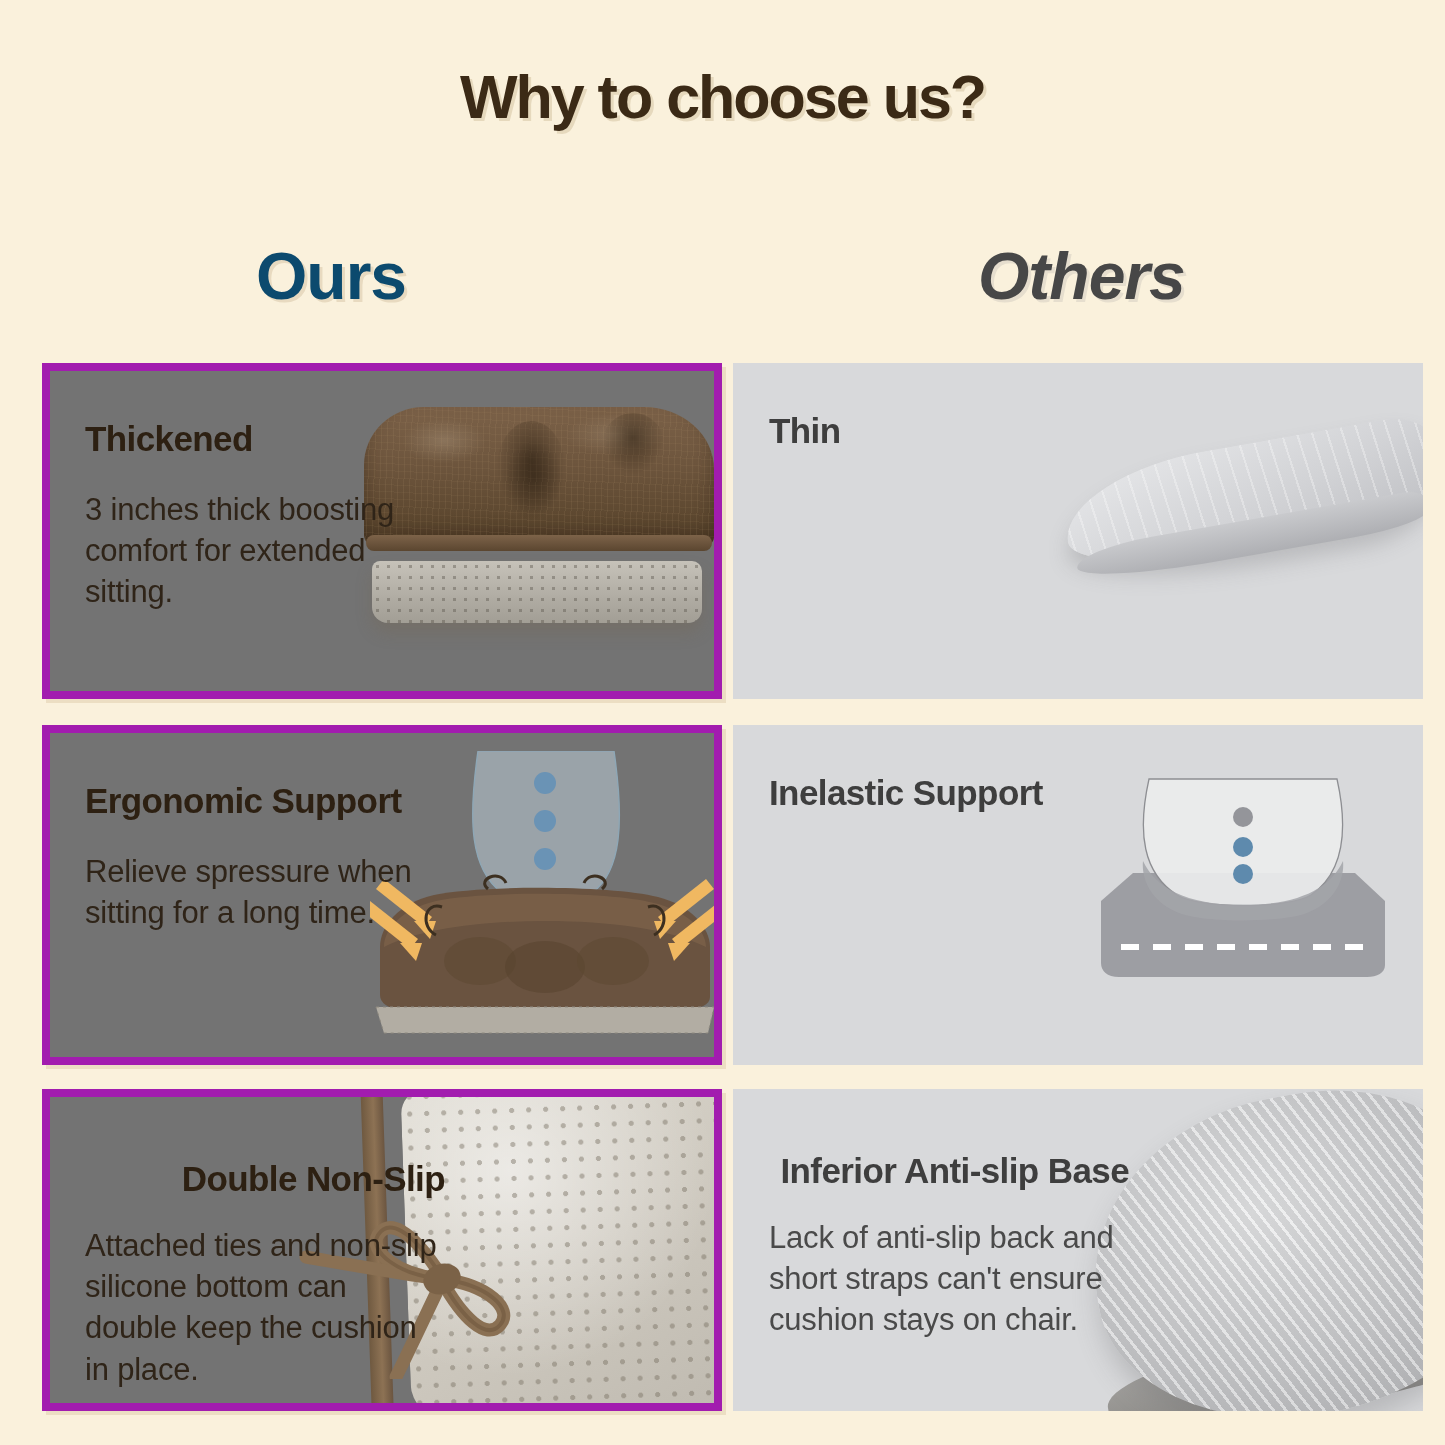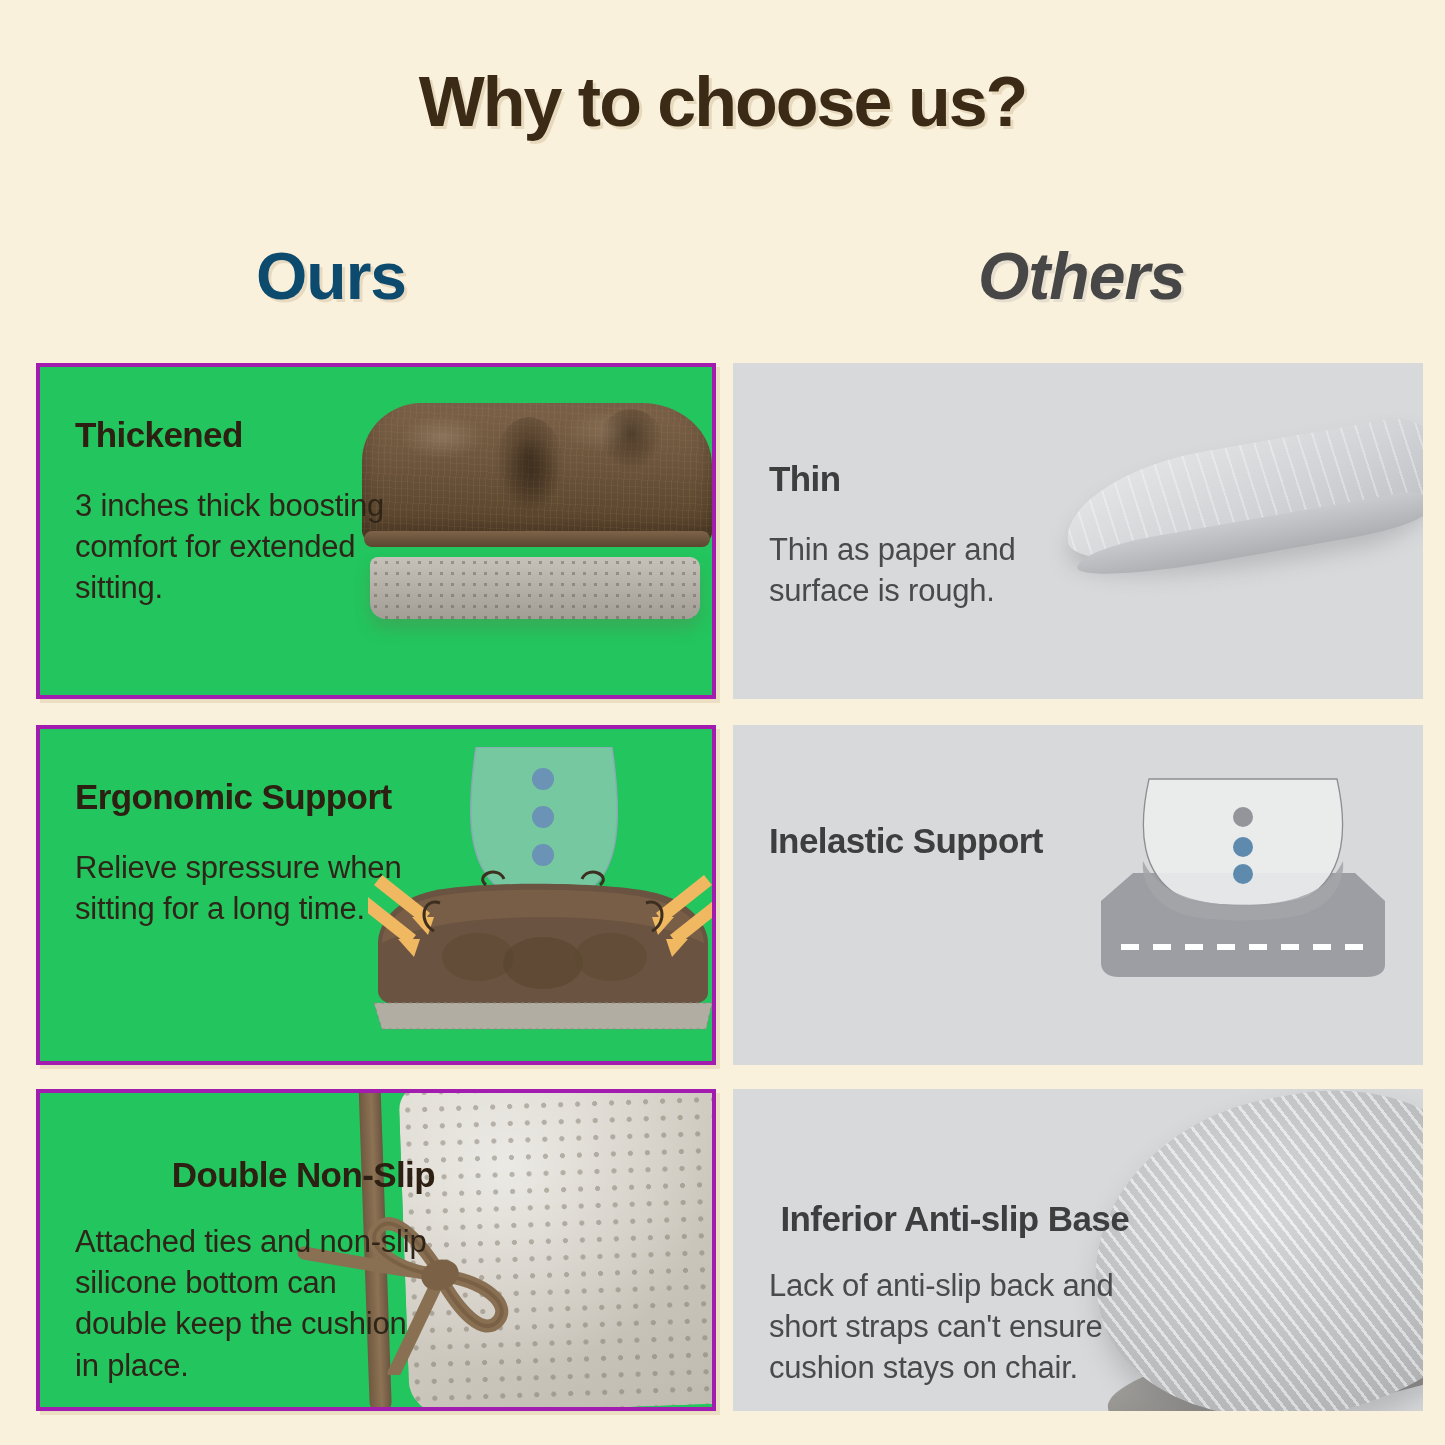--- a/index.html
+++ b/index.html
@@ -15,21 +15,21 @@
     font-family: "Liberation Sans", sans-serif;
     position: relative;
   }
 
   
   #page-title {
     position: absolute;
     left: 0; top: 62px;
     width: 1445px;
     text-align: center;
-    font-size: 70px;
+    font-size: 61px;
     font-weight: bold;
     letter-spacing: -2px;
     color: #3b2a16;
     text-shadow: 3px 3px 0 rgba(160,130,80,0.22);
     white-space: nowrap;
   }
 
   
   .col-head {
     position: absolute;
@@ -41,24 +41,24 @@
   }
   #head-ours   { left: 256px; color: #0c4a6e; text-shadow: 3px 3px 0 rgba(160,130,80,0.20); }
   #head-others { left: 978px; color: #474747; text-shadow: 3px 3px 0 rgba(150,150,150,0.20); font-style: italic; }
 
   
   .card {
     position: absolute;
     overflow: hidden;
   }
   .card.ours {
-    left: 36px;
+    left: 42px;
     width: 680px;
-    background: #22c55e;
-    border: 4px solid #a21caf;
+    background: #737373;
+    border: 8px solid #a21caf;
     box-shadow: 4px 4px 0 rgba(170,140,85,0.18);
   }
   .card.others {
     left: 733px;
     width: 690px;
     background: #d8d9db;
   }
   .row1 { top: 363px;  height: 336px; }
   .row2 { top: 725px;  height: 340px; }
   .row3 { top: 1089px; height: 322px; }
@@ -73,21 +73,21 @@
   .others .card-text { left: 36px; }
 
   .card-title {
     font-size: 35px;
     font-weight: bold;
     letter-spacing: -0.6px;
     margin-bottom: 30px;
     white-space: nowrap;
   }
   .ours .card-title   { color: #2d2012; }
-  .others .card-title { color: #3e3e3e; margin-top: 48px; }
+  .others .card-title { color: #3e3e3e; }
 
   .card-body {
     font-size: 31px;
     line-height: 1.33;
     letter-spacing: -0.2px;
   }
   .ours .card-body   { color: #2f2418; }
   .others .card-body { color: #4a4a4a; }
 
   .row3 .card-text { top: 62px; width: 360px; }
@@ -229,21 +229,20 @@
       <div class="tuft t1"></div>
       <div class="tuft t2"></div>
       <div class="cush-seam"></div>
     </div>
   </div>
 </div>
 
 <div class="card others row1">
   <div class="card-text">
     <div class="card-title">Thin</div>
-    <div class="card-body">Thin as paper and surface is rough.</div>
   </div>
   <div class="art" id="art-thin">
     <div class="pad-thin"></div>
     <div class="pad-thin-edge"></div>
   </div>
 </div>
 
 <div class="card ours row2">
   <div class="card-text">
     <div class="card-title">Ergonomic Support</div>

